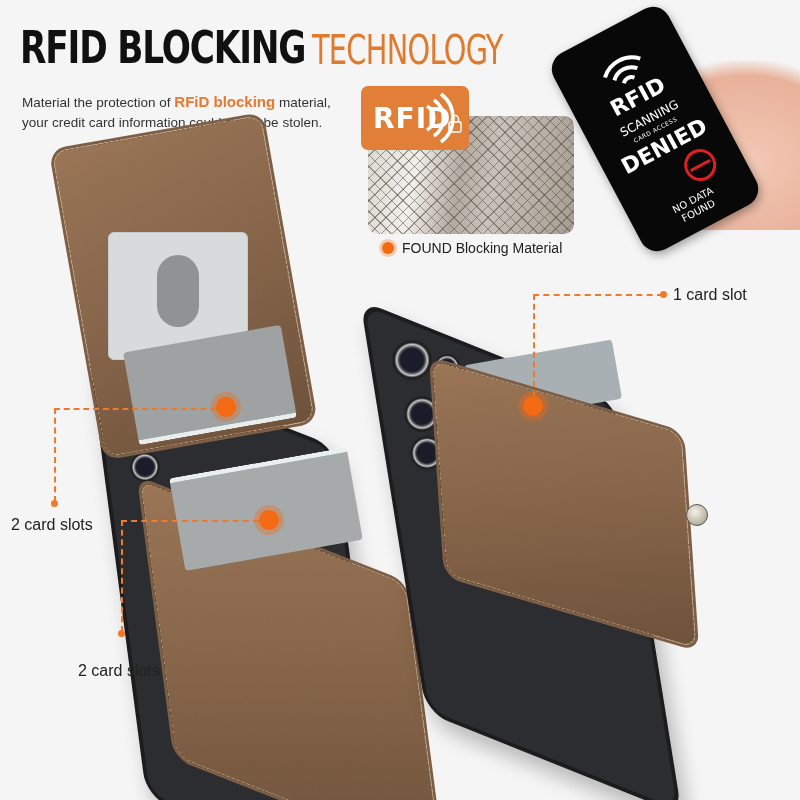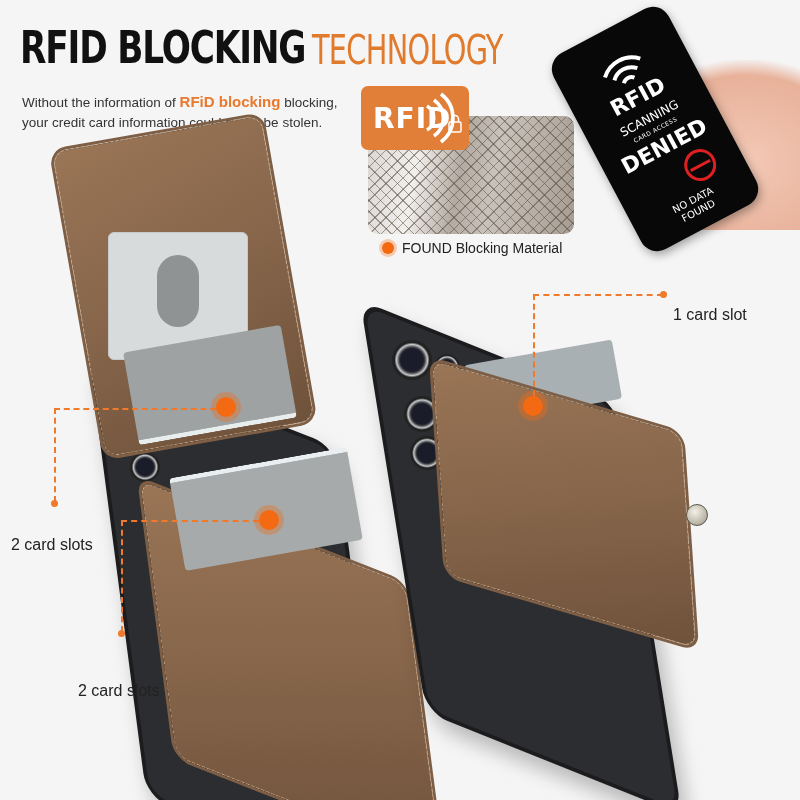--- a/index.html
+++ b/index.html
@@ -60,32 +60,32 @@
   .card-c { left: 468px; top: 352px; width: 150px; height: 60px; background: #a8b0b4; border-radius: 4px; transform: rotate(-10deg); }
   .snap { left: 686px; top: 504px; width: 22px; height: 22px; border-radius: 50%; background: radial-gradient(circle at 40% 35%, #f3f0e6, #b7b2a3 70%, #7c776a); border: 1px solid #5b564a; }
 
   .lens { width: 30px; height: 30px; border-radius: 50%; background: radial-gradient(circle at 50% 50%, #1a1c2a 40%, #3a3c40 45%, #c5c7c9 55%, #222 62%); }
 
   
   .callout-dot { width: 20px; height: 20px; border-radius: 50%; background: #f36a12; box-shadow: 0 0 0 5px rgba(243,106,18,.35); }
   .line-h { height: 0; border-top: 2px dashed #f07a2a; }
   .line-v { width: 0; border-left: 2px dashed #f07a2a; }
   .end-dot { width: 7px; height: 7px; border-radius: 50%; background: #f07a2a; }
-  .label { font-size: 16px; color: #222; white-space: nowrap; margin-top: 20px; }
+  .label { font-size: 16px; color: #222; white-space: nowrap; }
 </style>
 </head>
 <body>
 
 <div class="abs headline">
   <span class="bold">RFID BLOCKING</span>
   <span class="light">TECHNOLOGY</span>
 </div>
 
 <div class="abs desc">
-  <div><span>Without the information of </span><span class="hl">RFiD blocking</span><span> blocking,</span></div>
+  <div><span>Material the protection of </span><span class="hl">RFiD blocking</span><span> material,</span></div>
   <div>your credit card  information could easily be stolen.</div>
 </div>
 
 <div class="abs material"></div>
 <div class="abs rfid-badge">
   <span class="txt">RFID</span>
   <svg width="44" height="52" viewBox="0 0 44 52">
     <path d="M4 14 A14 14 0 0 1 4 38" stroke="#fff" stroke-width="3.5" fill="none"></path>
     <path d="M11 8 A22 22 0 0 1 11 44" stroke="#fff" stroke-width="3.5" fill="none"></path>
     <path d="M18 2 A30 30 0 0 1 18 50" stroke="#fff" stroke-width="3.5" fill="none"></path>

